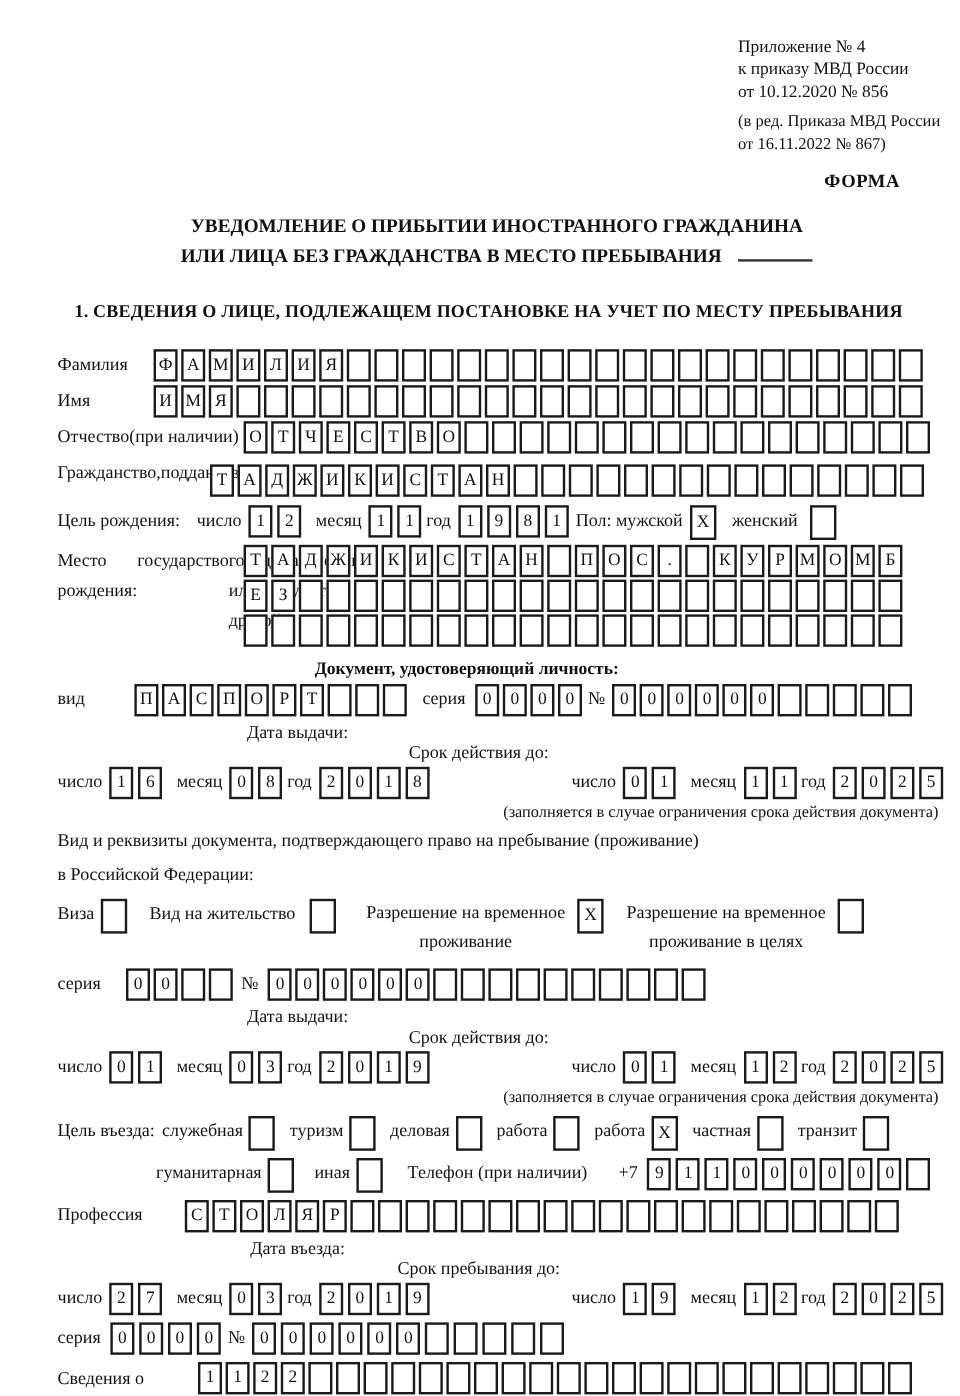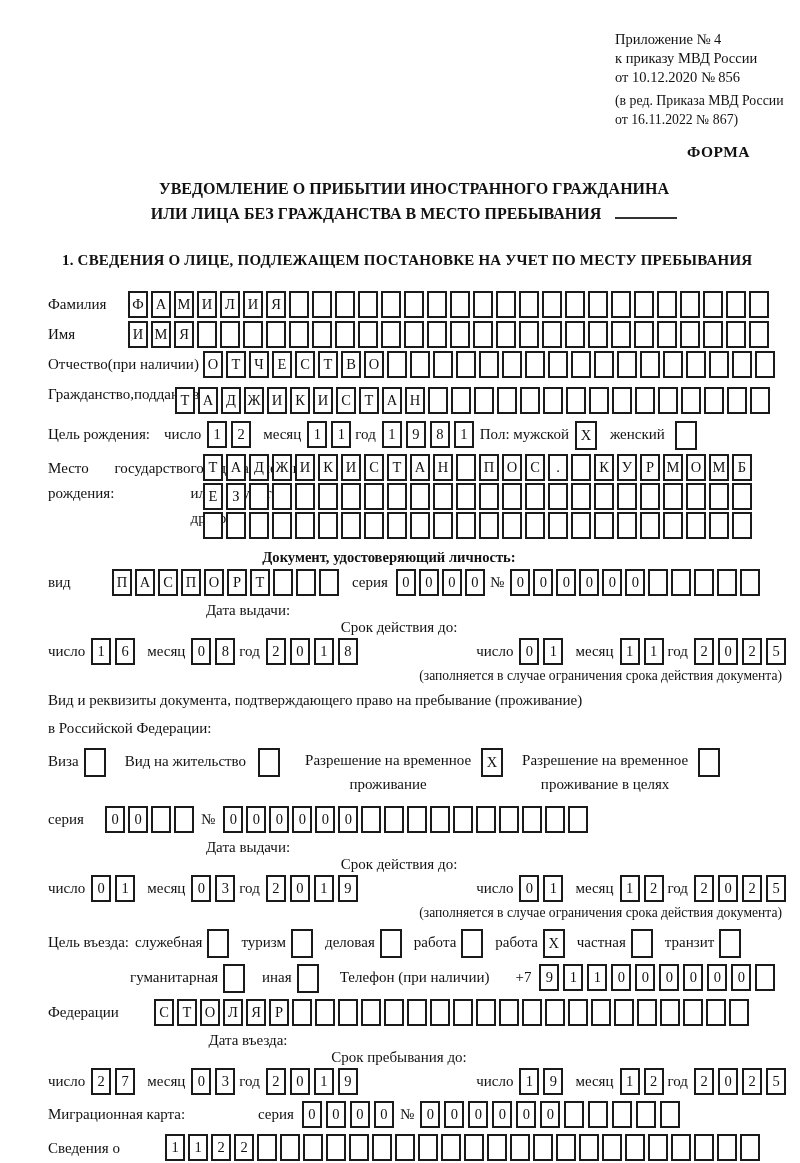--- a/index.html
+++ b/index.html
@@ -621,21 +621,21 @@
         <span class="cell">0</span>
         <span class="cell">0</span>
         <span class="cell">0</span>
         <span class="cell">0</span>
         <span class="cell">0</span>
         <span class="cell"></span>
       </span>
   </div>
 
   <div class="row" style="margin-top:6px">
-    <span class="lbl w106">Федерации</span>
+    <span class="lbl w106">Профессия</span>
     <span class="cellrow">
         <span class="cell">С</span>
         <span class="cell">Т</span>
         <span class="cell">О</span>
         <span class="cell">Л</span>
         <span class="cell">Я</span>
         <span class="cell">Р</span>
         <span class="cell"></span>
         <span class="cell"></span>
         <span class="cell"></span>
@@ -698,21 +698,20 @@
       <span class="cellrow dcells">
           <span class="cell">2</span>
           <span class="cell">0</span>
           <span class="cell">2</span>
           <span class="cell">5</span>
         </span>
     </span>
   </div>
 
   <div class="row" style="margin-top:6px">
-    <span class="lbl" style="width:210px;flex:0 0 210px">Миграционная карта:</span>
     <span class="lbl" style="margin-right:8px">серия</span>
     <span class="cellrow dcells">
         <span class="cell">0</span>
         <span class="cell">0</span>
         <span class="cell">0</span>
         <span class="cell">0</span>
       </span>
     <span class="lbl" style="margin:0 6px 0 2px">№</span>
     <span class="cellrow dcells">
         <span class="cell">0</span>

